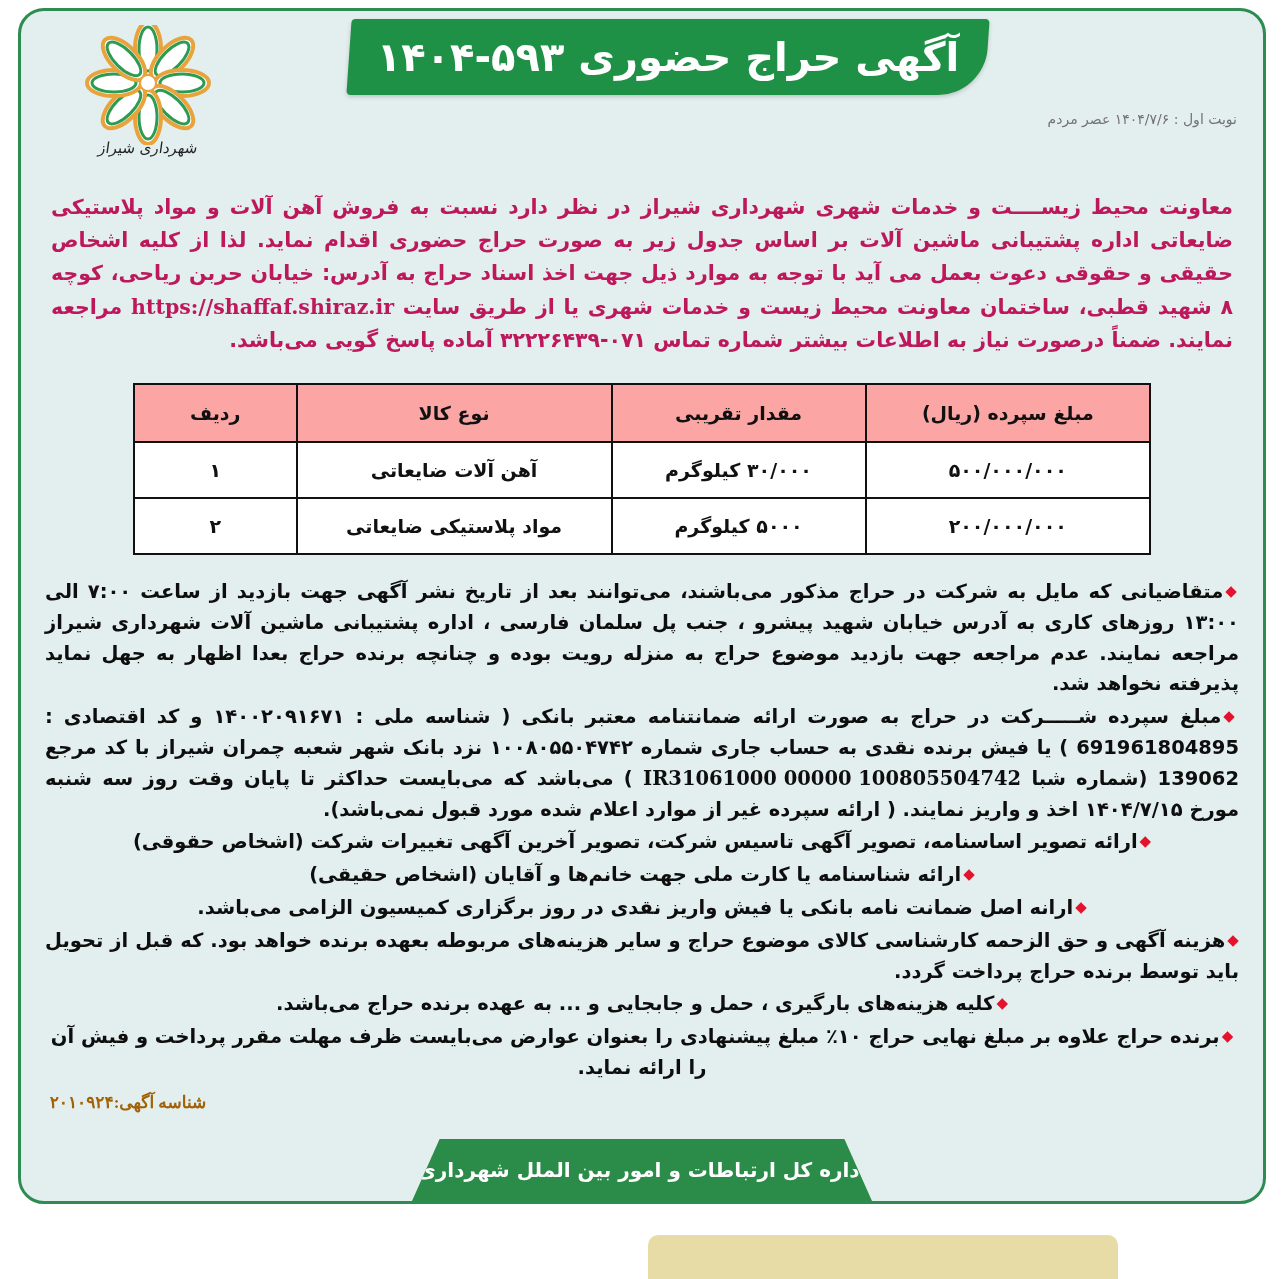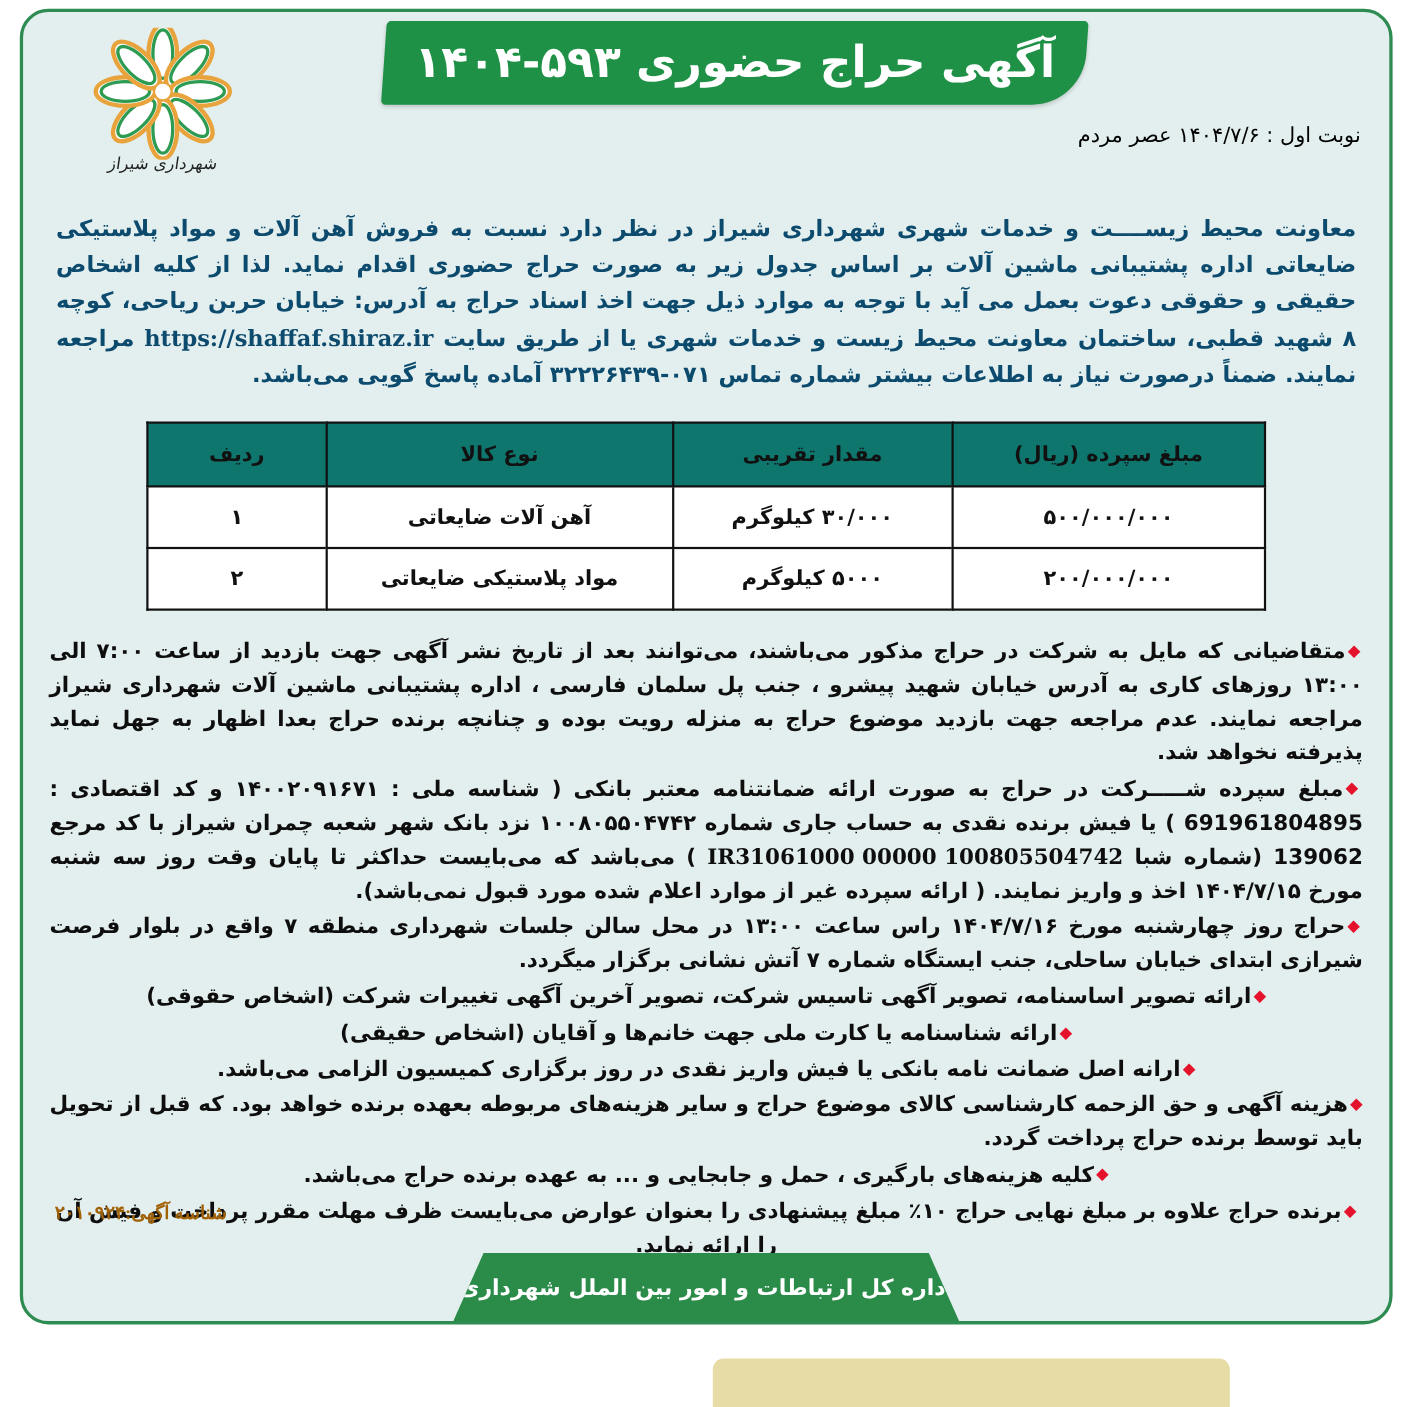--- a/index.html
+++ b/index.html
@@ -63,30 +63,30 @@
     font-size:40px;
     font-weight:bold;
     line-height:76px;
     text-align:center;
     letter-spacing:0px;
   }
   .noubat{
     position:absolute;
     right:26px;top:96px;
     text-align:right;
-    font-size:19px;
-    color:#000000;
+    font-size:14px;
+    color:#737373;
     line-height:1.75;
   }
   
   .intro{
     margin:10px 30px 0 30px;
     font-size:20.5px;
     line-height:1.62;
-    color:#0c4a6e;
+    color:#be185d;
     text-align:justify;
     font-weight:600;
   }
   .intro .ltr{ direction:ltr; unicode-bidi:embed; display:inline-block; font-family:"DejaVu Serif","Liberation Serif",serif;}
   
   .tbl-wrap{margin:26px auto 0 auto;width:1018px;}
   table{
     width:100%;
     border-collapse:collapse;
     table-layout:fixed;
@@ -94,21 +94,21 @@
   th,td{
     border:2px solid #111111;
     text-align:center;
     font-size:19px;
     color:#111;
     font-weight:bold;
     height:50px;
     padding:2px 4px;
   }
   thead th{
-    background:#0f766e;
+    background:#fca5a5;
     height:52px;
     font-weight:bold;
   }
   td{background:#ffffff;}
   col.c-row{width:16%;}
   col.c-type{width:31%;}
   col.c-qty{width:25%;}
   col.c-dep{width:28%;}
   
   .body-txt{
@@ -296,23 +296,20 @@
         <span>) یا فیش برنده نقدی به حساب جاری شماره</span>
         <span>۱۰۰۸۰۵۵۰۴۷۴۲</span>
         <span>نزد بانک شهر شعبه چمران شیراز با کد مرجع</span>
         <span>139062</span>
         <span>(شماره شبا</span>
         <span class="ltr">IR31061000 00000 100805504742</span>
         <span>) می‌باشد که می‌بایست حداکثر تا پایان وقت روز سه شنبه مورخ ۱۴۰۴/۷/۱۵ اخذ و واریز نمایند. ( ارائه سپرده غیر از موارد اعلام شده مورد قبول نمی‌باشد).</span>
       </div>
 
 
-      <div class="para">
-        <span class="dia">◆</span><span>حراج روز چهارشنبه مورخ ۱۴۰۴/۷/۱۶ راس ساعت ۱۳:۰۰ در محل سالن جلسات شهرداری منطقه ۷ واقع در بلوار فرصت شیرازی ابتدای خیابان ساحلی، جنب ایستگاه شماره ۷ آتش نشانی برگزار میگردد.</span>
-      </div>
 
       <div class="para center">
         <span class="dia">◆</span><span>ارائه تصویر اساسنامه، تصویر آگهی تاسیس شرکت، تصویر آخرین آگهی تغییرات شرکت (اشخاص حقوقی)</span>
       </div>
 
       <div class="para center">
         <span class="dia">◆</span><span>ارائه شناسنامه یا کارت ملی جهت خانم‌ها و آقایان (اشخاص حقیقی)</span>
       </div>
 
       <div class="para center">

